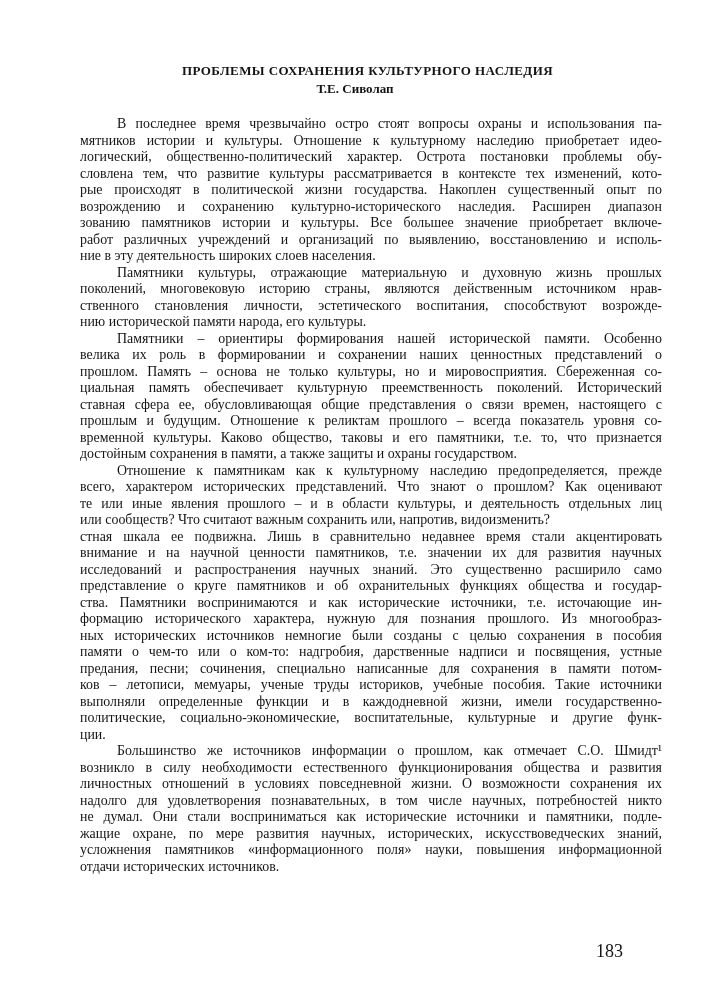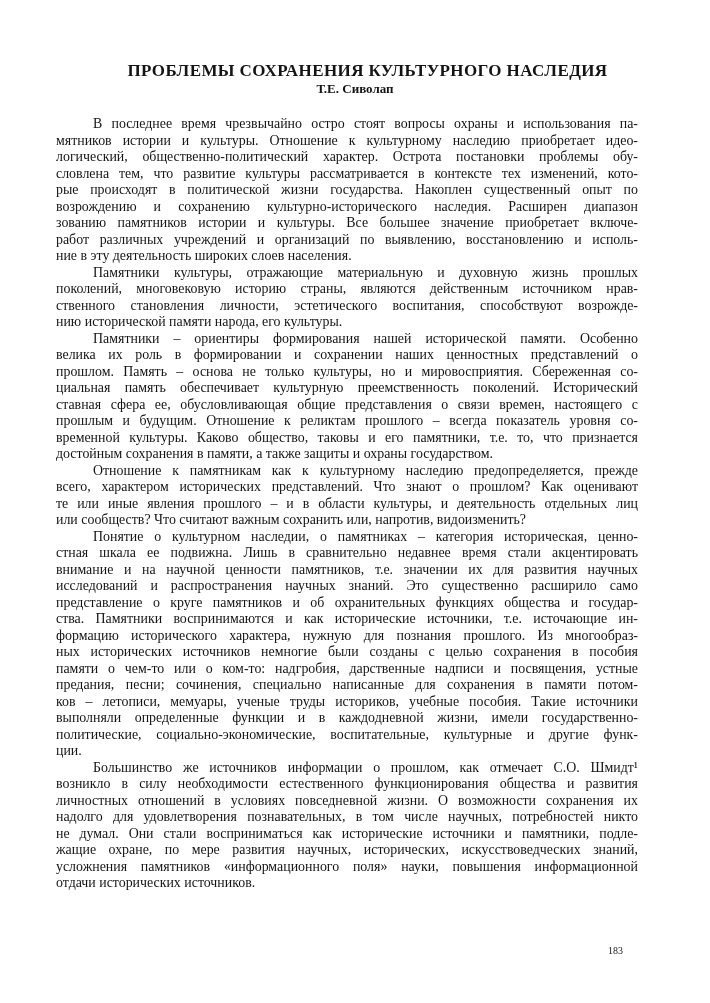--- a/index.html
+++ b/index.html
@@ -14,34 +14,34 @@
     background: #ffffff;
     font-family: "Liberation Serif", "DejaVu Serif", serif;
     color: #141414;
     overflow: hidden;
   }
   .doc-header {
     padding-top: 61px;
     text-align: center;
   }
   .doc-title {
-    font-size: 17px;
+    font-size: 13px;
     font-weight: bold;
     letter-spacing: 0.4px;
     line-height: 19px;
     margin-left: 25px;
   }
   .doc-author {
     font-size: 13px;
     font-weight: bold;
     line-height: 17px;
   }
   .doc-body {
     position: absolute;
-    left: 56px;
+    left: 80px;
     top: 116px;
     width: 582px;
   }
   .para {
     margin: 0;
     padding: 0;
   }
   .line {
     font-size: 13.9px;
     line-height: 16.5px;
@@ -54,21 +54,21 @@
   .line.first {
     text-indent: 37px;
   }
   .line.last {
     text-align-last: left;
   }
   .page-number {
     position: absolute;
     top: 943px;
     right: 87px;
-    font-size: 10px;
+    font-size: 18px;
     line-height: 16px;
   }
 </style>
 </head>
 <body>
 
 <div class="page">
   <div class="doc-header">
     <div class="doc-title">ПРОБЛЕМЫ СОХРАНЕНИЯ КУЛЬТУРНОГО НАСЛЕДИЯ</div>
     <div class="doc-author">Т.Е. Сиволап</div>
@@ -102,21 +102,20 @@
         <div class="line">временной культуры. Каково общество, таковы и его памятники, т.е. то, что признается</div>
         <div class="line last">достойным сохранения в памяти, а также защиты и охраны государством.</div>
       </div>
       <div class="para">
         <div class="line first">Отношение к памятникам как к культурному наследию предопределяется, прежде</div>
         <div class="line">всего, характером исторических представлений. Что знают о прошлом? Как оценивают</div>
         <div class="line">те или иные явления прошлого – и в области культуры, и деятельность отдельных лиц</div>
         <div class="line last">или сообществ? Что считают важным сохранить или, напротив, видоизменить?</div>
       </div>
       <div class="para">
-        <div class="line first">Понятие о культурном наследии, о памятниках – категория историческая, ценно-</div>
         <div class="line">стная шкала ее подвижна. Лишь в сравнительно недавнее время стали акцентировать</div>
         <div class="line">внимание и на научной ценности памятников, т.е. значении их для развития научных</div>
         <div class="line">исследований и распространения научных знаний. Это существенно расширило само</div>
         <div class="line">представление о круге памятников и об охранительных функциях общества и государ-</div>
         <div class="line">ства. Памятники воспринимаются и как исторические источники, т.е. источающие ин-</div>
         <div class="line">формацию исторического характера, нужную для познания прошлого. Из многообраз-</div>
         <div class="line">ных исторических источников немногие были созданы с целью сохранения в пособия</div>
         <div class="line">памяти о чем-то или о ком-то: надгробия, дарственные надписи и посвящения, устные</div>
         <div class="line">предания, песни; сочинения, специально написанные для сохранения в памяти потом-</div>
         <div class="line">ков – летописи, мемуары, ученые труды историков, учебные пособия. Такие источники</div>

